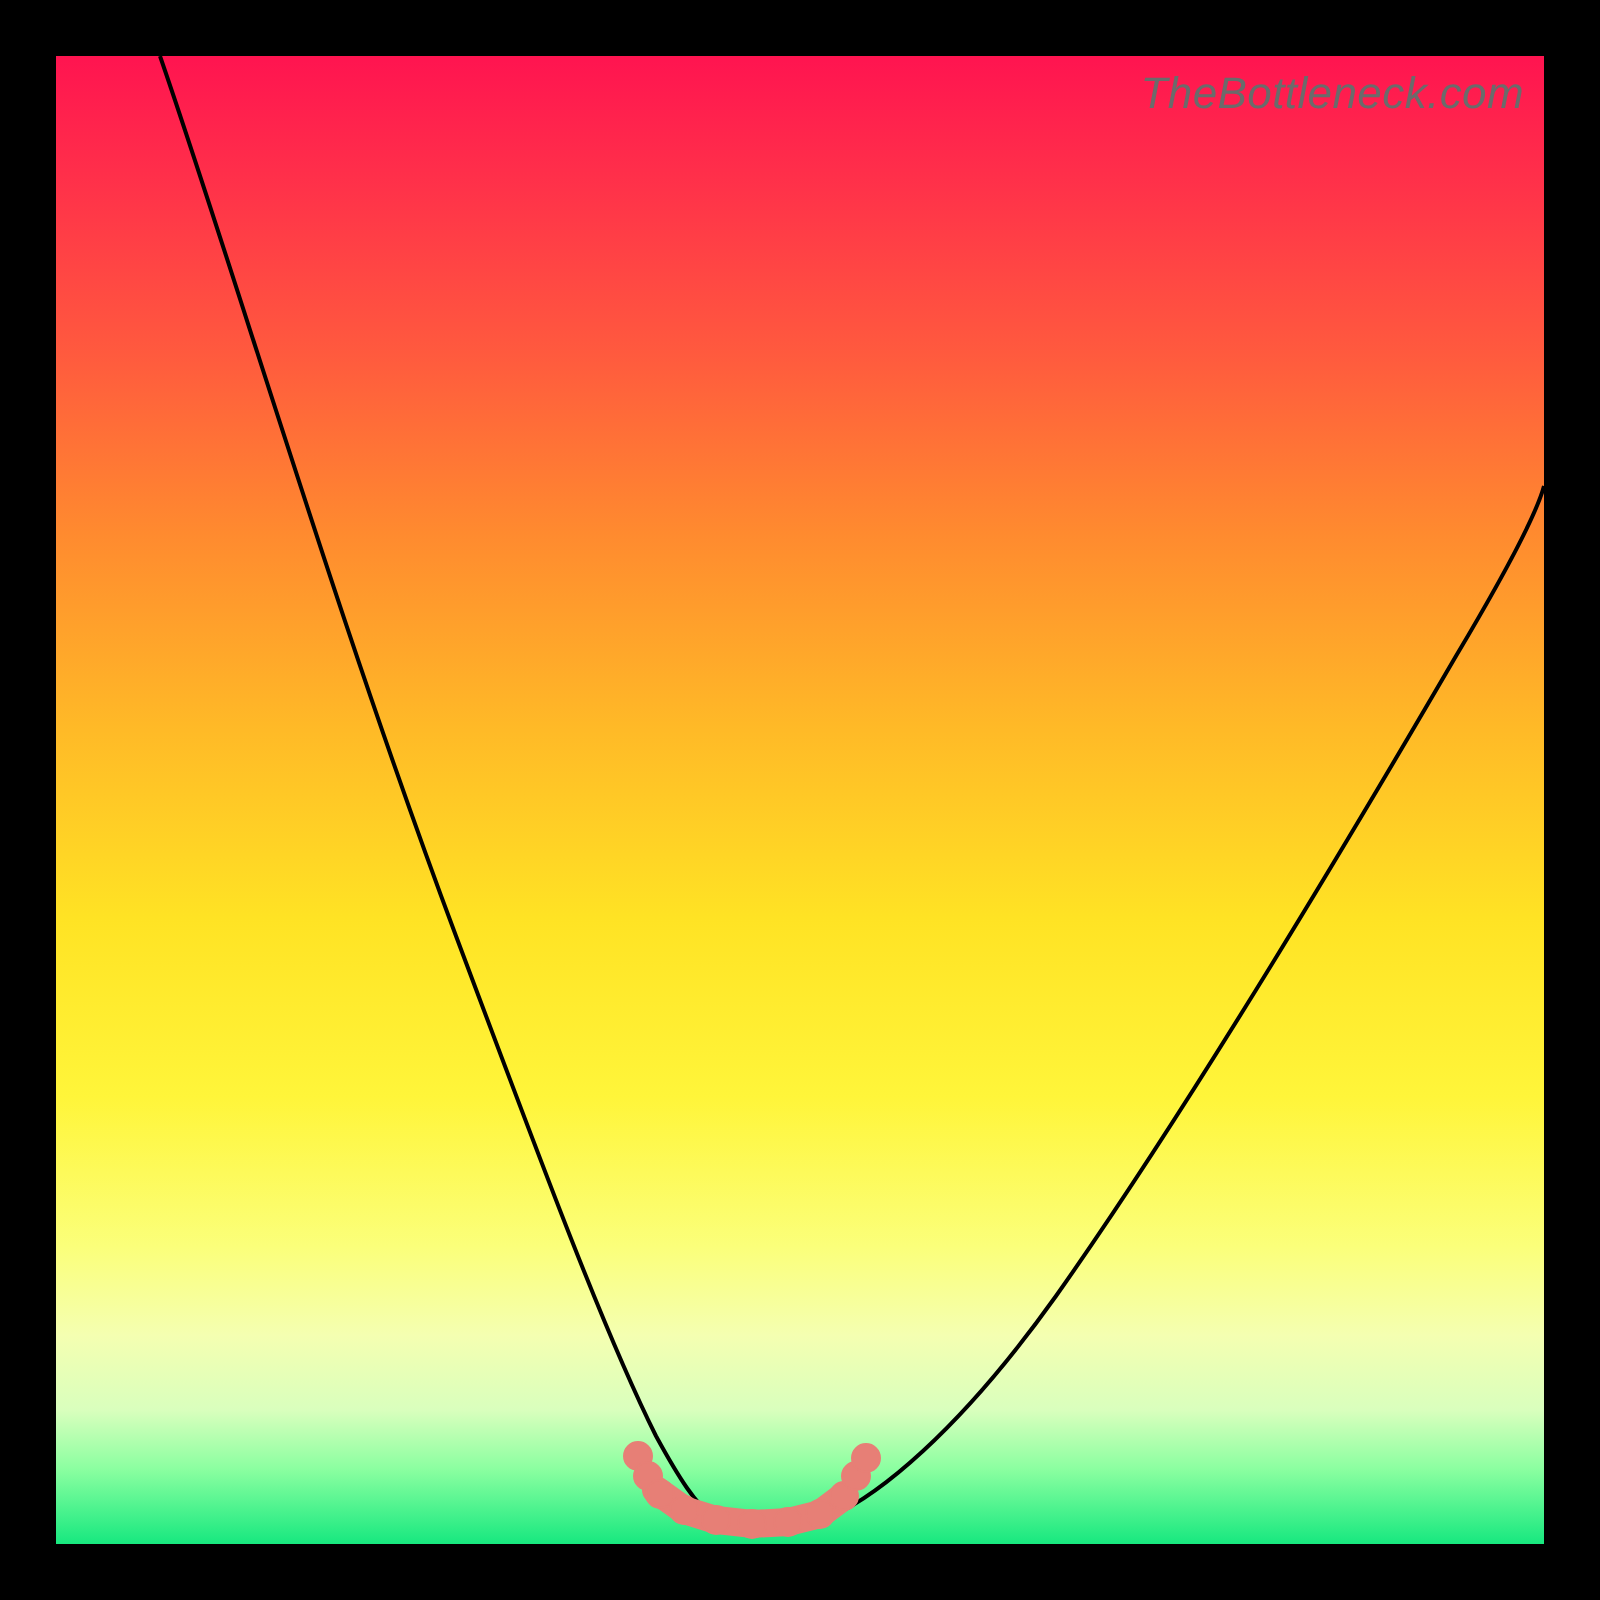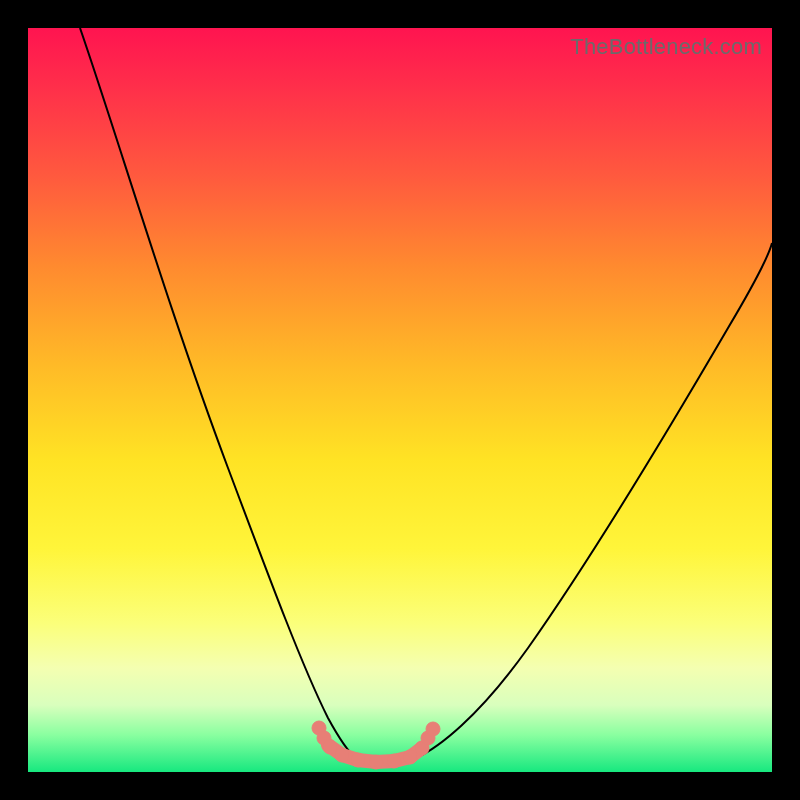--- a/index.html
+++ b/index.html
@@ -11,20 +11,21 @@
     overflow: hidden;
     font-family: Arial, Helvetica, sans-serif;
   }
   .frame {
     position: absolute;
     left: 0;
     top: 0;
     width: 800px;
     height: 800px;
     background: #000;
+    font-style: italic;
   }
   .plot-area {
     position: absolute;
     left: 28px;
     top: 28px;
     width: 744px;
     height: 744px;
     overflow: hidden;
   }
   .gradient-bg {

